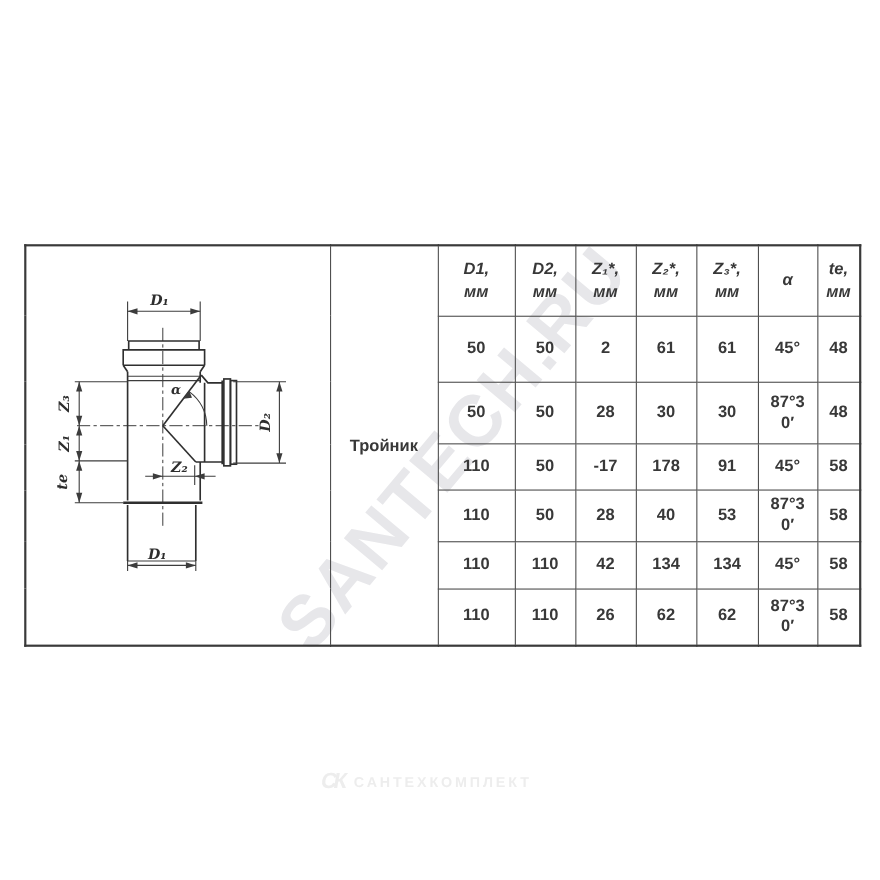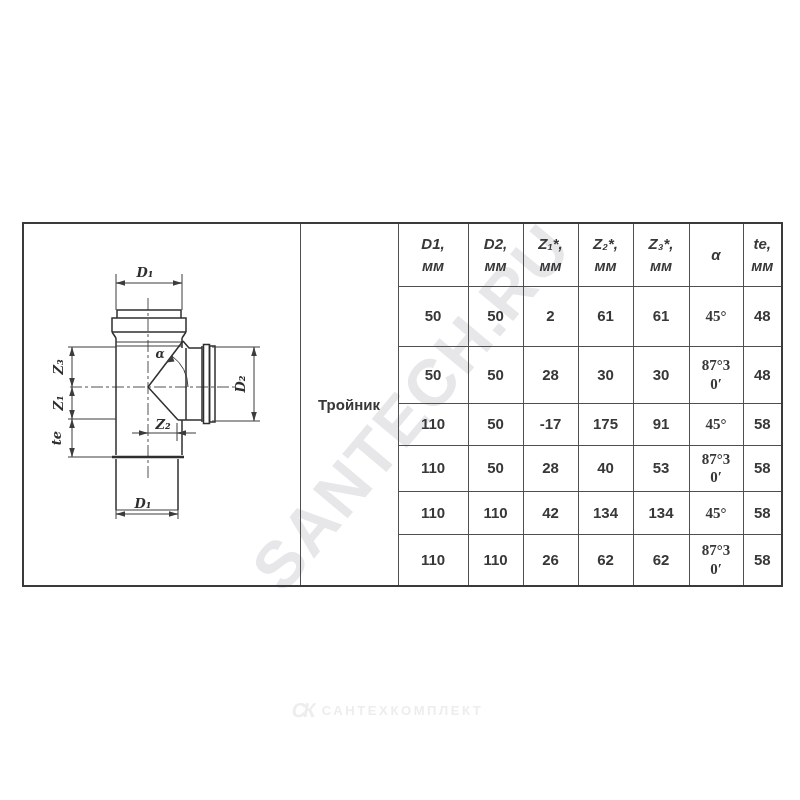--- a/index.html
+++ b/index.html
@@ -25,21 +25,21 @@
   table.spec td {
     border:1px solid #4f4f4f; background:transparent;
     text-align:center; vertical-align:middle;
     font-size:15px; font-weight:bold; color:#383838; padding:2px;
   }
   table.spec { border:2px solid #3a3a3a; }
   td.hcell { font-style:italic; color:#1c1c1c; line-height:1.45; }
   td.drawing-cell { padding:0; }
   td.product-cell { font-size:17px; color:#141414;margin-top:22px; }
   .val { display:inline-block; line-height:1.25; }
-  .val.wrap { max-width:37px; word-break:break-all;font-family:Liberation Serif, serif; }
+  .val.wrap { max-width:37px; word-break:break-all; }
 
   tr[data-row="header"] { height:63px; }
   tr[data-row="0"] { height:59px; }
   tr[data-row="1"] { height:56px; }
   tr[data-row="2"] { height:41px; }
   tr[data-row="3"] { height:46px; }
   tr[data-row="4"] { height:42px; }
   tr[data-row="5"] { height:51px; }
 
   
@@ -228,21 +228,21 @@
           <td><span class="val">28</span></td>
           <td><span class="val">30</span></td>
           <td><span class="val">30</span></td>
           <td><span class="val wrap">87°30′</span></td>
           <td><span class="val">48</span></td>
         </tr>
       <tr data-row="2">
           <td><span class="val">110</span></td>
           <td><span class="val">50</span></td>
           <td><span class="val">-17</span></td>
-          <td><span class="val">175</span></td>
+          <td><span class="val">178</span></td>
           <td><span class="val">91</span></td>
           <td><span class="val wrap">45°</span></td>
           <td><span class="val">58</span></td>
         </tr>
       <tr data-row="3">
           <td><span class="val">110</span></td>
           <td><span class="val">50</span></td>
           <td><span class="val">28</span></td>
           <td><span class="val">40</span></td>
           <td><span class="val">53</span></td>

